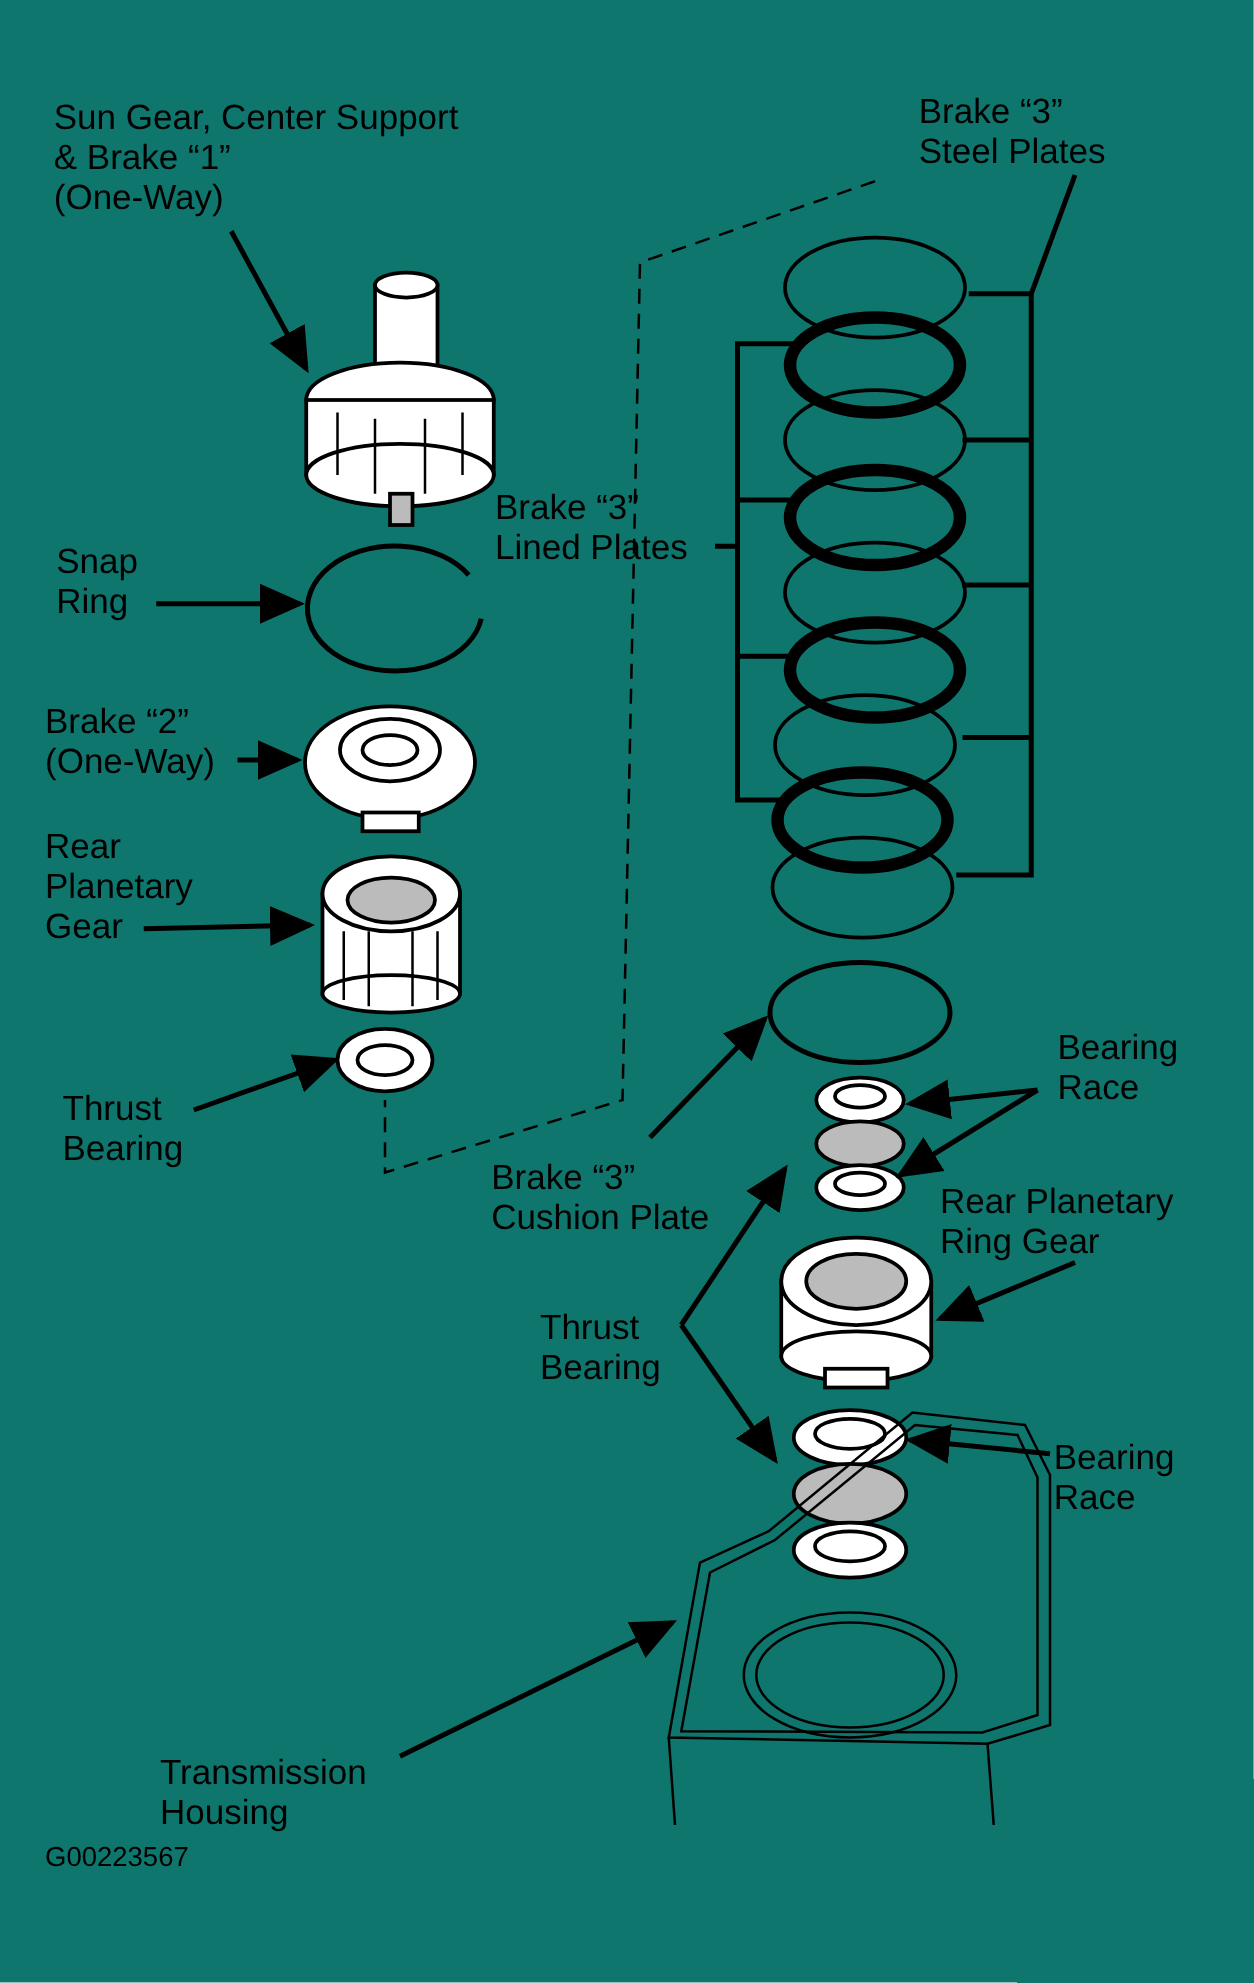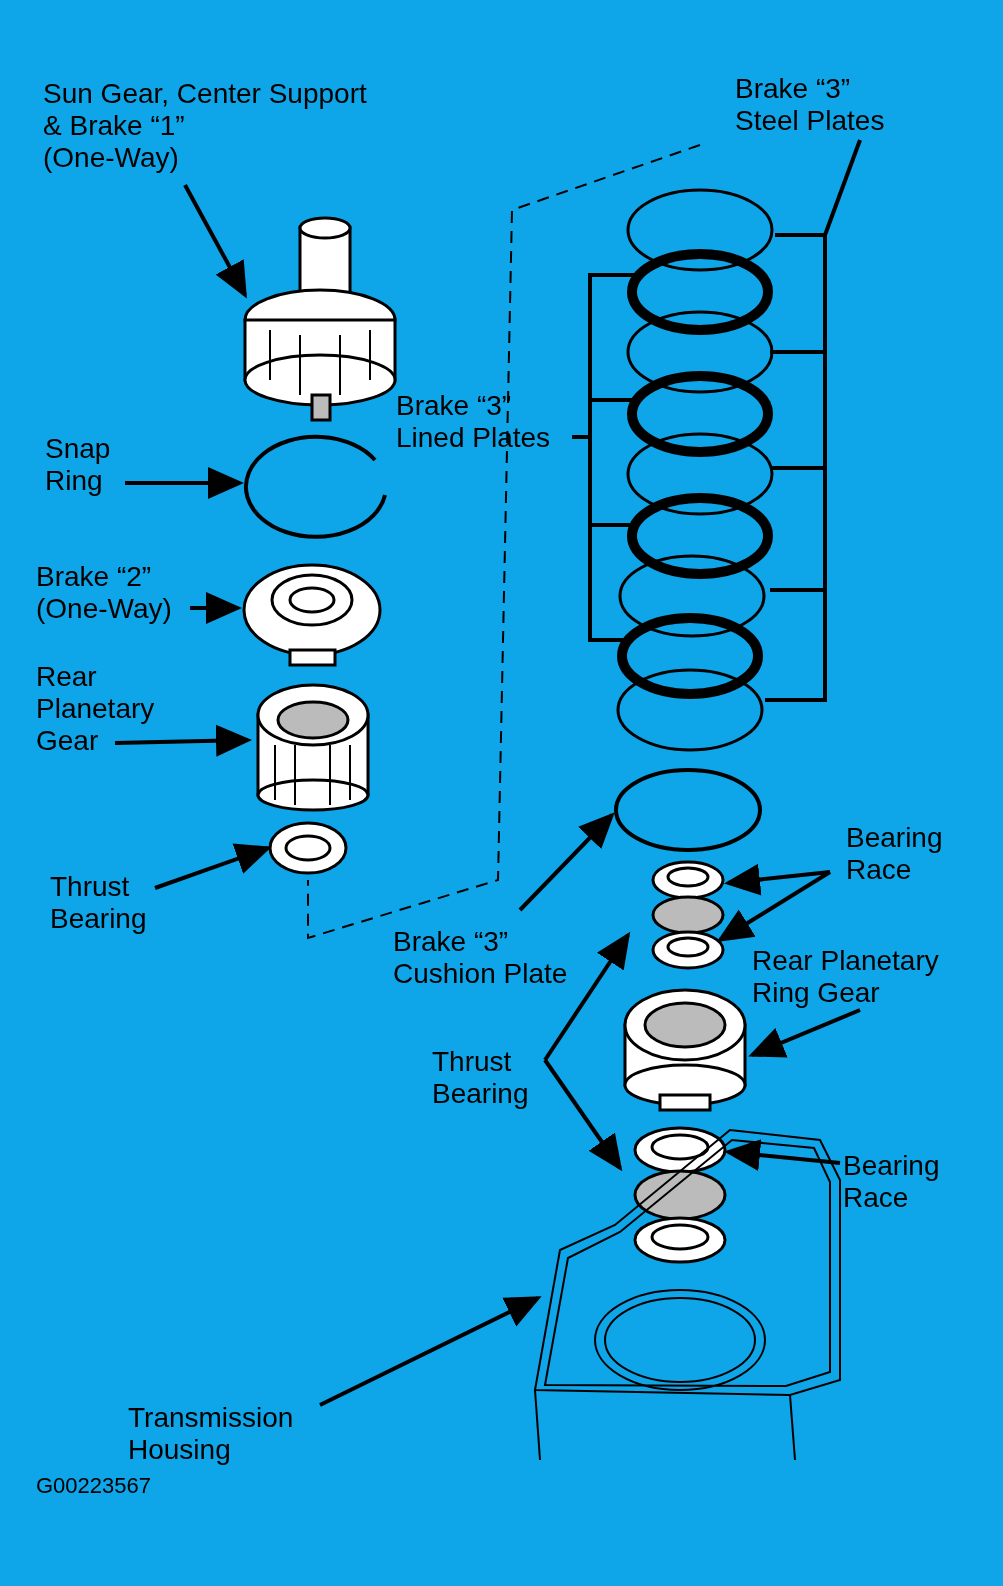--- a/index.html
+++ b/index.html
@@ -1,16 +1,16 @@
 <!DOCTYPE html>
 <html><head>
 <meta charset="utf-8">
 <style>
   html, body { margin:0; padding:0; background:#fff; }
-  #canvas { position:relative; width:1003px; height:1586px; overflow:hidden; background:#0ea5e9; }
+  #canvas { position:relative; width:1003px; height:1586px; overflow:hidden; background:#0f766e; }
   svg { position:absolute; left:0; top:0; }
   .lbl { font-family:"Liberation Sans", sans-serif; font-size:28px; fill:#000; }
   .code { font-family:"Liberation Sans", sans-serif; font-size:22px; fill:#000; }
   .ln { stroke:#000; stroke-width:4; fill:none; }
   .thin { stroke:#000; stroke-width:2; fill:none; }
   .dash { stroke:#000; stroke-width:2; fill:none; stroke-dasharray:12 8; }
   .part { stroke:#000; stroke-width:3; fill:#fff; }
   .partfill { stroke:#000; stroke-width:3; fill:#bbb; }
   .lined { stroke:#000; stroke-width:10; fill:none; }
   .steel { stroke:#000; stroke-width:3; fill:none; }

